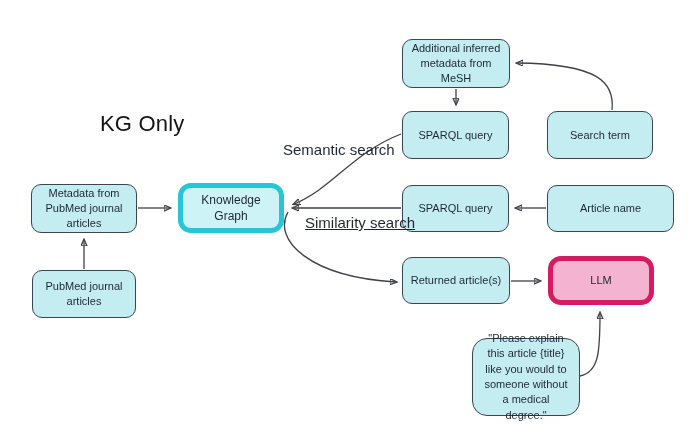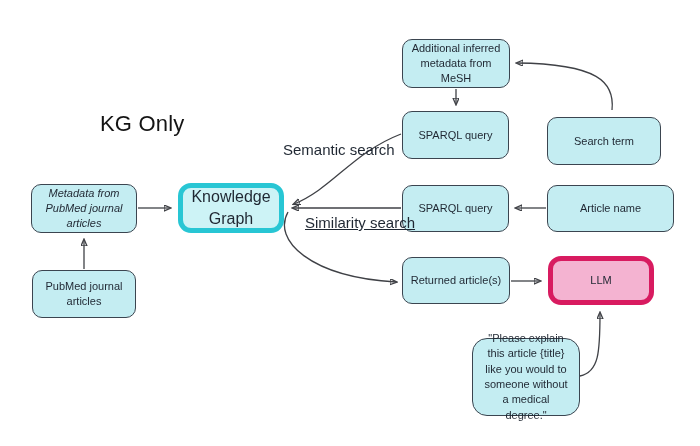--- a/index.html
+++ b/index.html
@@ -41,21 +41,21 @@
     border:1.4px solid var(--node-border);
     border-radius:10px;
     color:var(--text);
     font-size:11px;line-height:1.35;
     padding:0 7px;
   }
   .node-kg{
     background:var(--kg-fill);
     border:5px solid var(--kg-border);
     border-radius:13px;
-    font-size:16px;
+    font-size:12px;
   }
   .node-llm{
     background:var(--llm-fill);
     border:5px solid var(--llm-border);
     border-radius:13px;
   }
   .node-prompt{
     border-radius:15px;
     font-size:11px;line-height:1.4;
     padding:6px 8px;
@@ -84,41 +84,41 @@
     <path d="M 456 89 L 456 104" marker-end="url(#arrow)"></path>
     <path d="M 612 110 C 615 82 598 64 517 63" marker-end="url(#arrow)"></path>
     <path d="M 401 134 C 352 153 333 188 294 204" marker-end="url(#arrow)"></path>
     <path d="M 401 208 L 293 208" marker-end="url(#arrow)"></path>
     <path d="M 288 212 C 272 240 310 277 396 282" marker-end="url(#arrow)"></path>
     <path d="M 511 281 L 540 281" marker-end="url(#arrow)"></path>
     <path d="M 546 208 L 516 208" marker-end="url(#arrow)"></path>
     <path d="M 580 376 C 599 372 600 352 600 313" marker-end="url(#arrow)"></path>
   </svg>
 
-  <div class="node" style="left:31px;top:184px;width:106px;height:49px;font-style:italic;">
+  <div class="node" style="left:31px;top:184px;width:106px;height:49px;">
     <span>Metadata from PubMed journal articles</span>
   </div>
 
   <div class="node" style="left:32px;top:270px;width:104px;height:48px;">
     <span>PubMed journal articles</span>
   </div>
 
   <div class="node node-kg" style="left:178px;top:183px;width:106px;height:50px;">
     <span>Knowledge Graph</span>
   </div>
 
   <div class="node" style="left:402px;top:39px;width:108px;height:49px;">
     <span>Additional inferred metadata from MeSH</span>
   </div>
 
   <div class="node" style="left:402px;top:111px;width:107px;height:48px;">
     <span>SPARQL query</span>
   </div>
 
-  <div class="node" style="left:547px;top:117px;width:114px;height:48px;">
+  <div class="node" style="left:547px;top:111px;width:106px;height:48px;">
     <span>Search term</span>
   </div>
 
   <div class="node" style="left:402px;top:185px;width:107px;height:47px;">
     <span>SPARQL query</span>
   </div>
 
   <div class="node" style="left:547px;top:185px;width:127px;height:47px;">
     <span>Article name</span>
   </div>

